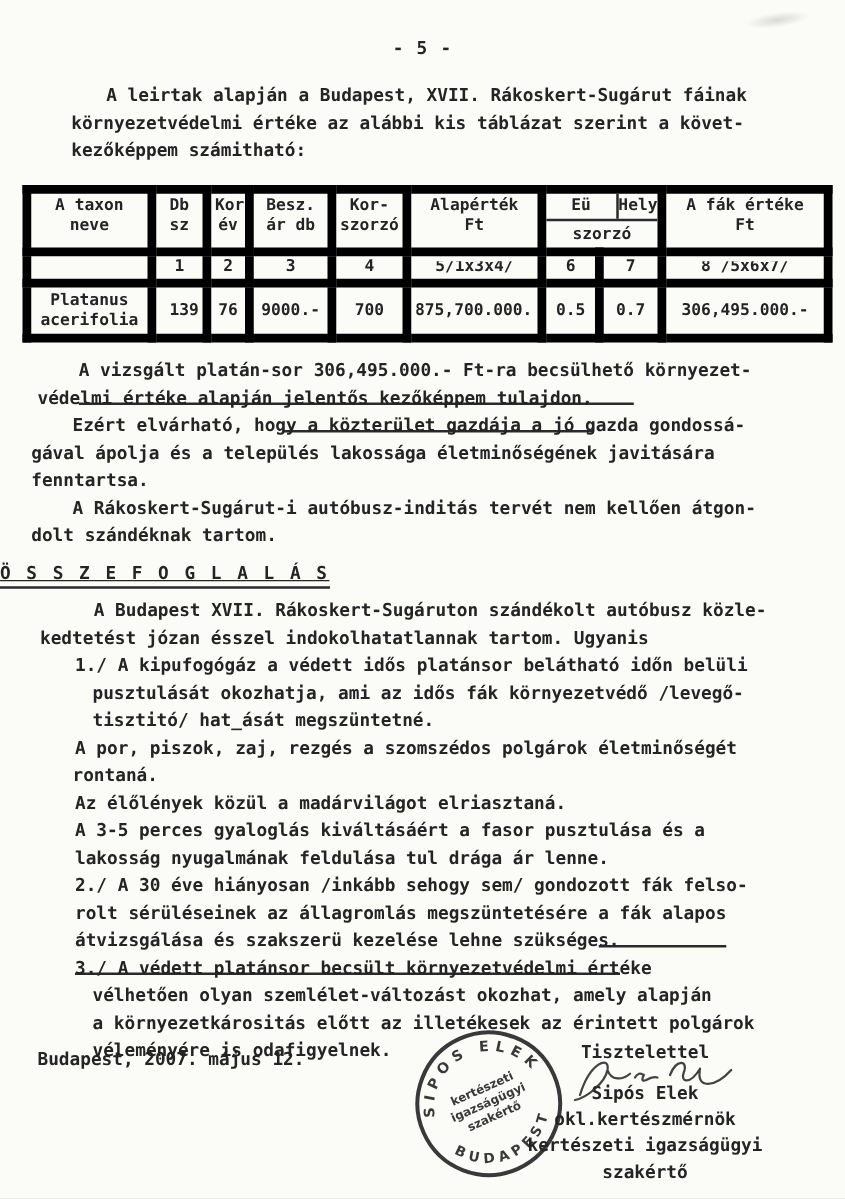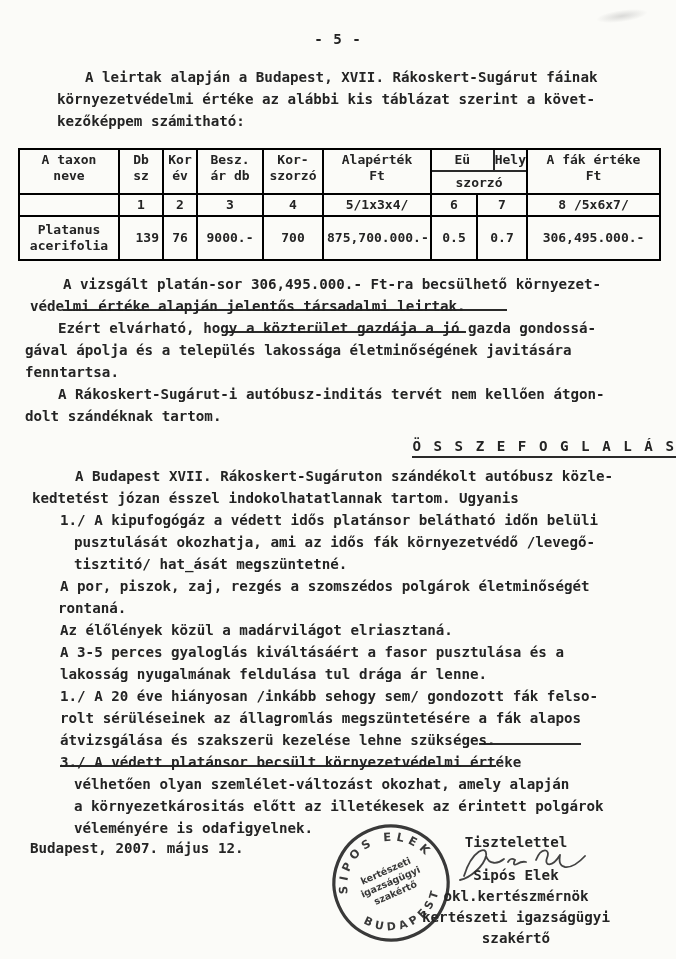--- a/index.html
+++ b/index.html
@@ -21,37 +21,37 @@
   .i74{margin-left:74px} .i32{margin-left:32px} .i30{margin-left:30px}
   .i25{margin-left:25px}
 
   
   table.ftable {
     border-collapse:collapse; table-layout:fixed;
     margin:16px 0 0 18px; width:641px;
     font-size:13px; line-height:16px;
   }
   .ftable th, .ftable td {
-    border:2px solid #000000; font-weight:700; padding:2px 3px;
+    border:7px solid #000000; font-weight:700; padding:2px 3px;
     text-align:center; vertical-align:middle; overflow:hidden;
   }
   .ftable thead th { vertical-align:top; height:42px; }
   .th-split { padding:0 !important; }
   .eh-top { display:flex; border-bottom:2px solid #2a2a2a; }
   .eh-top span { padding:2px 0; text-align:center; }
   .eh-top .eh-l { width:64px; border-right:2px solid #2a2a2a; }
   .eh-top .eh-r { flex:1; }
   .eh-bot { text-align:center; padding:3px 0 2px; }
   .tnum td { height:22px; padding:1px 3px; }
   .tdata td { height:44px; }
   .ta-l { text-align:right;border-radius:11px; }
   .ta-r { text-align:right !important; }
 
   .block-body { margin-top:12px; }
-  .heading-row { text-align:right; margin:8px 0; }
+  .heading-row { text-align:left; margin:8px 0;text-decoration:underline; }
   .heading-row .u { letter-spacing:2px; padding-bottom:2px; }
 
   
   .dateline { position:absolute; left:30px; top:837px; white-space:pre; }
   .sigblock { position:absolute; left:406px; top:832px; width:220px;
               text-align:center; line-height:21px; }
   .sig-name { margin-top:12px; }
   .sig-scribble { position:absolute; left:42px; top:8px; width:156px; height:46px; }
   .sig-scribble path { fill:none; stroke:#2e2e2e; stroke-width:1.8; stroke-linecap:round; opacity:.9; }
 
@@ -153,21 +153,21 @@
         <td class="ta-l">875,700.000.-</td>
         <td>0.5</td>
         <td>0.7</td>
         <td>306,495.000.-</td>
       </tr>
     </tbody>
   </table>
 
   <div class="block-body">
     <div class="ln i63"><span class="u">A vizsgált platán-sor 306,495.000.- Ft-ra becsülhető</span><span> környezet-</span></div>
-    <div class="ln i30"><span>védelmi értéke alapján </span><span class="u">jelentős társadalmi leirtak.</span></div>
+    <div class="ln i30"><span>védelmi értéke alapján </span><span class="u">jelentős kezőképpem tulajdon.</span></div>
     <div class="ln i58">Ezért elvárható, hogy a közterület gazdája a jó gazda gondossá-</div>
     <div class="ln i25">gával ápolja és a település lakossága életminőségének javitására</div>
     <div class="ln i25">fenntartsa.</div>
     <div class="ln i58">A Rákoskert-Sugárut-i autóbusz-inditás tervét nem kellően átgon-</div>
     <div class="ln i25">dolt szándéknak tartom.</div>
   </div>
 
   <div class="heading-row">
     <span class="u">Ö S S Z E F O G L A L Á S</span>
   </div>
@@ -176,21 +176,21 @@
     <div class="ln i75">A Budapest XVII. Rákoskert-Sugáruton szándékolt autóbusz közle-</div>
     <div class="ln i32">kedtetést józan ésszel indokolhatatlannak tartom. Ugyanis</div>
     <div class="ln i60">1./ A kipufogógáz a védett idős platánsor belátható időn belüli</div>
     <div class="ln i74">pusztulását okozhatja, ami az idős fák környezetvédő /levegő-</div>
     <div class="ln i74">tisztitó/ hat_ását megszüntetné.</div>
     <div class="ln i60">A por, piszok, zaj, rezgés a szomszédos polgárok életminőségét</div>
     <div class="ln i58">rontaná.</div>
     <div class="ln i60">Az élőlények közül a madárvilágot elriasztaná.</div>
     <div class="ln i60">A 3-5 perces gyaloglás kiváltásáért a fasor pusztulása és a</div>
     <div class="ln i60">lakosság nyugalmának feldulása tul drága ár lenne.</div>
-    <div class="ln i60">1./ A 20 éve hiányosan /inkább sehogy sem/ gondozott fák felso-</div>
+    <div class="ln i60">2./ A 30 éve hiányosan /inkább sehogy sem/ gondozott fák felso-</div>
     <div class="ln i60"><span>rolt sérüléseinek az állagromlás megszüntetésére </span><span class="u">a fák alapos</span></div>
     <div class="ln i60"><span class="u">átvizsgálása és szakszerü kezelése lehne szükséges.</span></div>
     <div class="ln i60">3./ A védett platánsor becsült környezetvédelmi értéke</div>
     <div class="ln i74">vélhetően olyan szemlélet-változást okozhat, amely alapján</div>
     <div class="ln i74">a környezetkárositás előtt az illetékesek az érintett polgárok</div>
     <div class="ln i74">véleményére is odafigyelnek.</div>
   </div>
 
   <div class="dateline">Budapest, 2007. május 12.</div>
 

